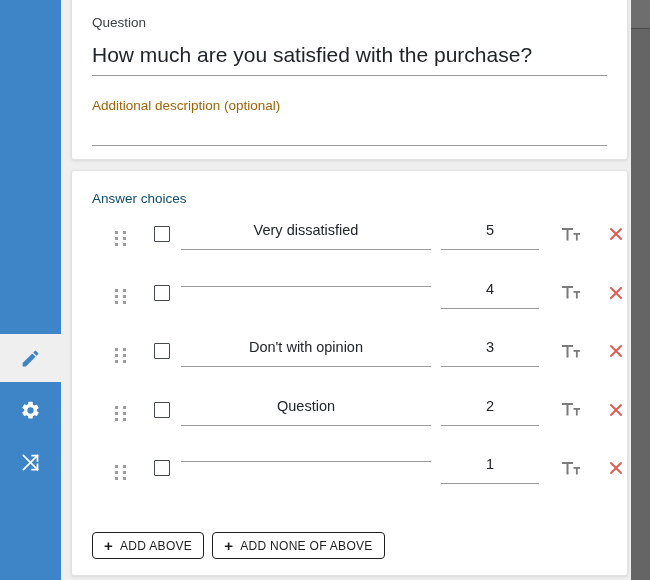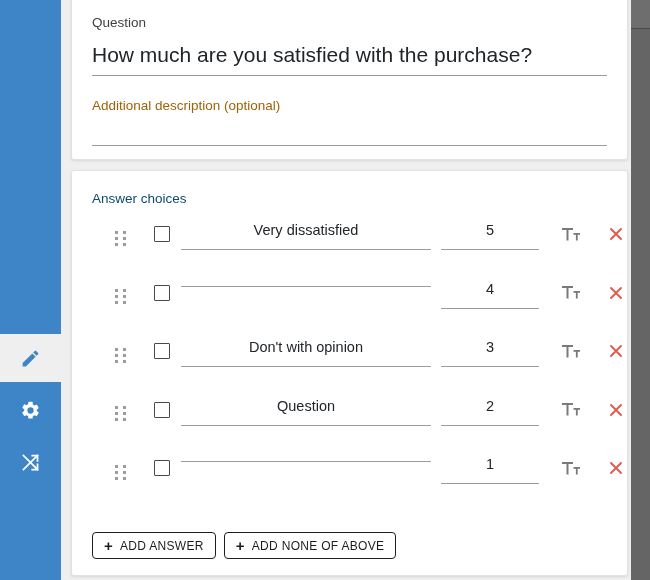--- a/index.html
+++ b/index.html
@@ -423,21 +423,21 @@
               </svg>
             </div>
           </div>
 
         </div>
       </div>
 
       <div class="actions">
         <button class="btn">
           <span class="plus">+</span>
-          <span>ADD ANSWER</span>
+          <span>ADD ABOVE</span>
         </button>
         <button class="btn">
           <span class="plus">+</span>
           <span>ADD NONE OF ABOVE</span>
         </button>
       </div>
     </div>
 
   </div>
 </div>

